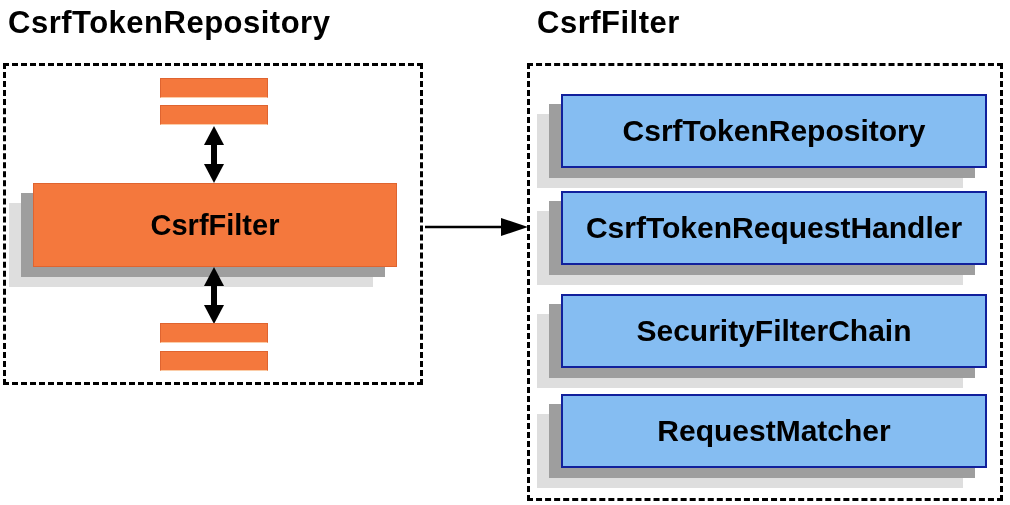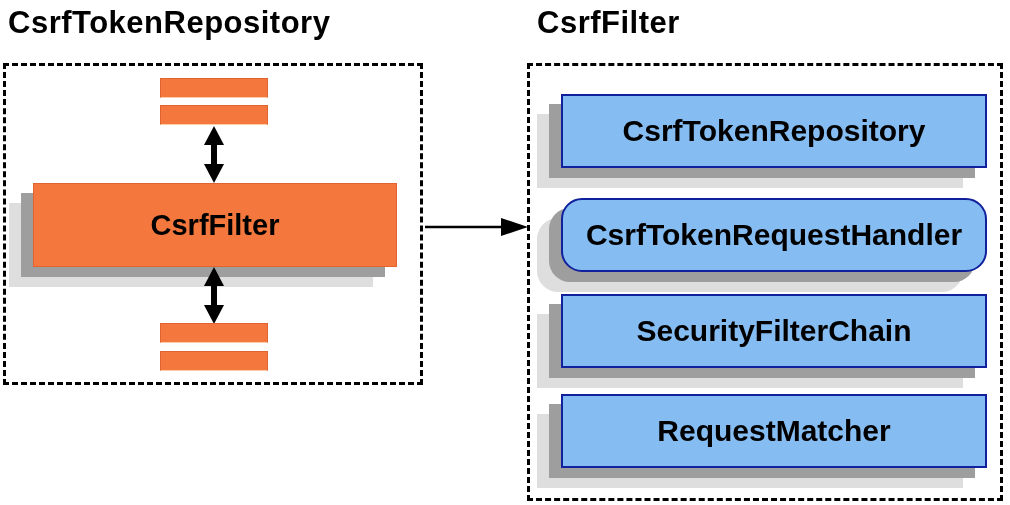--- a/index.html
+++ b/index.html
@@ -57,21 +57,21 @@
 
   .component-box {
     left: 561px; width: 426px; height: 74px;
     background: #85BDF2;
     border: 2px solid #11209C;
     display: flex; align-items: center; justify-content: center;
     font-size: 30px; font-weight: bold; color: #000000;
     white-space: nowrap;
   }
   #component-0 { top: 94px; }
-  #component-1 { top: 198px; border-radius: 21px; }
+  #component-1 { top: 191px; }
   #component-2 { top: 294px; }
   #component-3 { top: 394px; }
 
   .varrow { left: 202px; width: 24px; height: 57px; }
   #varrow-top    { top: 126px; }
   #varrow-bottom { top: 267px; }
 
   #flow-arrow { left: 424px; top: 215px; width: 104px; height: 24px; }
 
   svg { display: block; }

